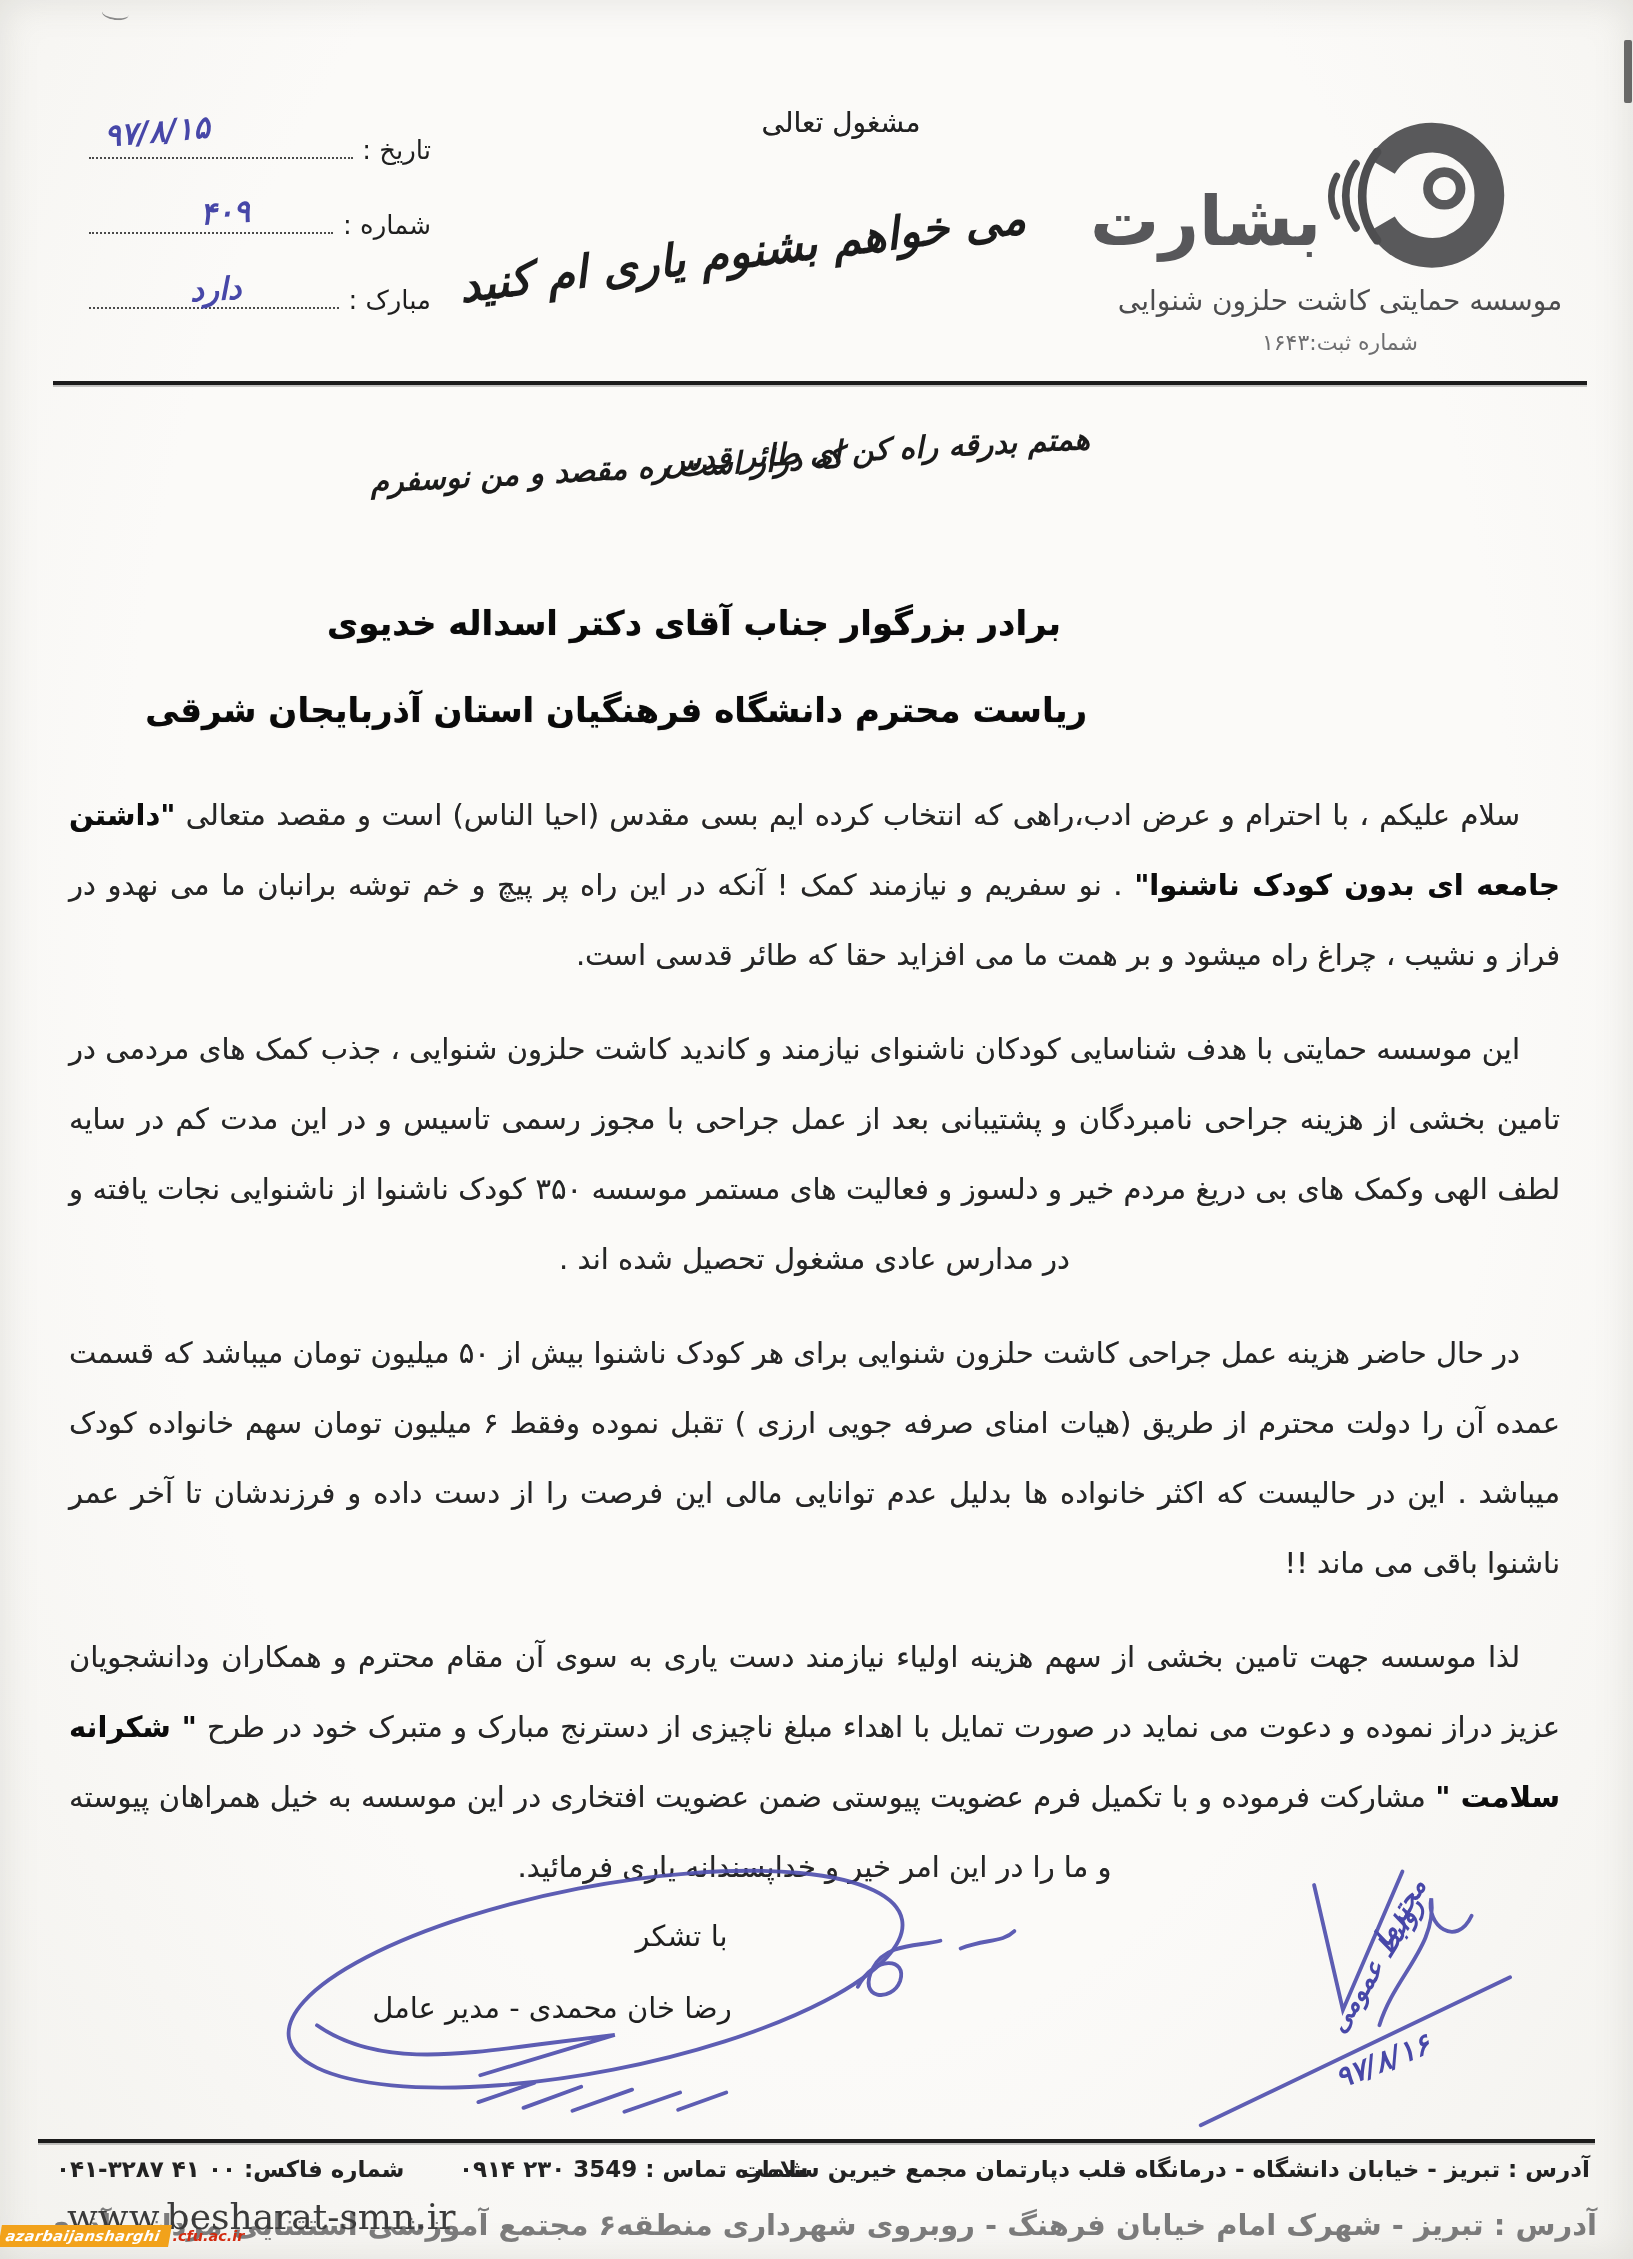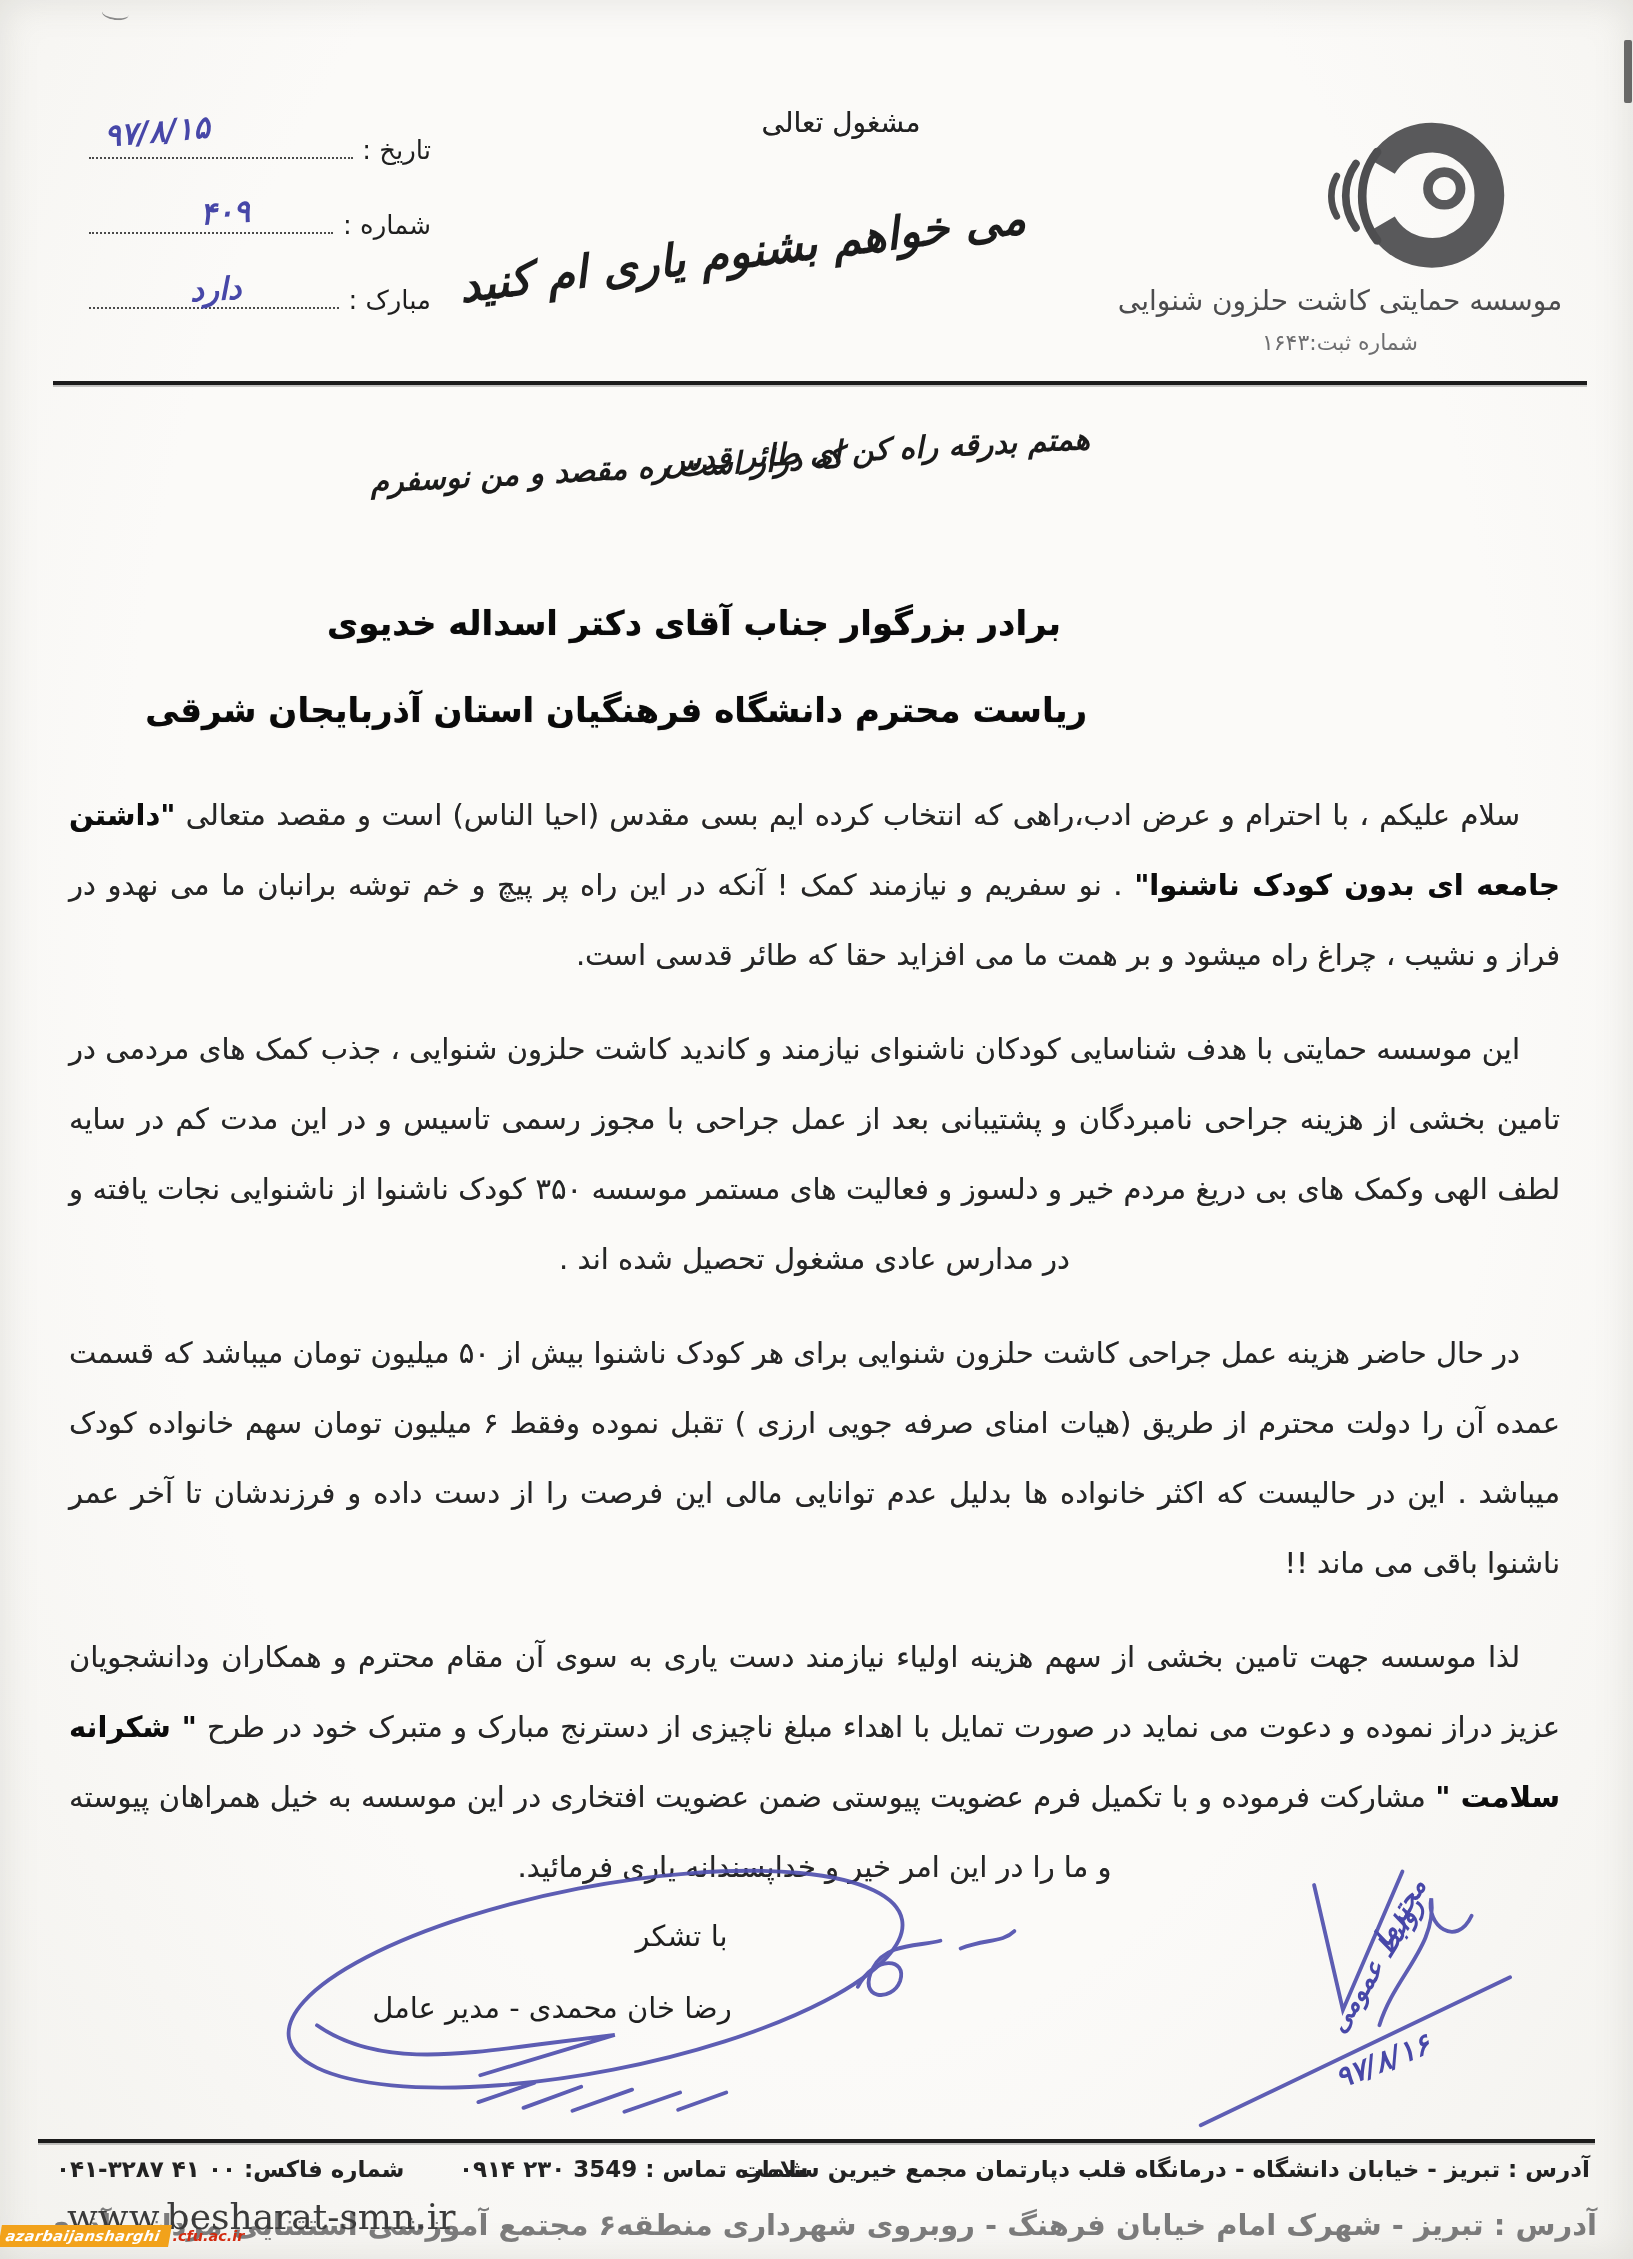--- a/index.html
+++ b/index.html
@@ -116,20 +116,21 @@
 
   <div class="logo-mark">
     <svg width="240" height="192" viewBox="0 0 250 200">
       <path d="M 103 65 A 60 60 0 1 1 103 125" fill="none" stroke="#59595b" stroke-width="31"></path>
       <circle cx="168" cy="88" r="17" fill="none" stroke="#59595b" stroke-width="10"></circle>
       <path d="M 98 50 A 76 76 0 0 0 98 142" fill="none" stroke="#4e4e50" stroke-width="9" stroke-linecap="round"></path>
       <path d="M 76 62 A 58 58 0 0 0 76 129" fill="none" stroke="#4e4e50" stroke-width="8" stroke-linecap="round"></path>
       <path d="M 56 75 A 42 42 0 0 0 56 117" fill="none" stroke="#4e4e50" stroke-width="7" stroke-linecap="round"></path>
     </svg>
   </div>
+  <div class="brand">بشارت</div>
   <div class="org-sub">موسسه حمایتی کاشت حلزون شنوایی</div>
   <div class="org-reg">شماره ثبت:۱۶۴۳</div>
 
   <div class="rule rule-top"></div>
 
   <div class="poem-right">همتم بدرقه راه کن ای طائر قدس</div>
   <div class="poem-left">که دراز است ره مقصد و من نوسفرم</div>
 
   <div class="addr1">برادر بزرگوار جناب آقای دکتر اسداله خدیوی</div>
   <div class="addr2">ریاست محترم دانشگاه فرهنگیان استان آذربایجان شرقی</div>

